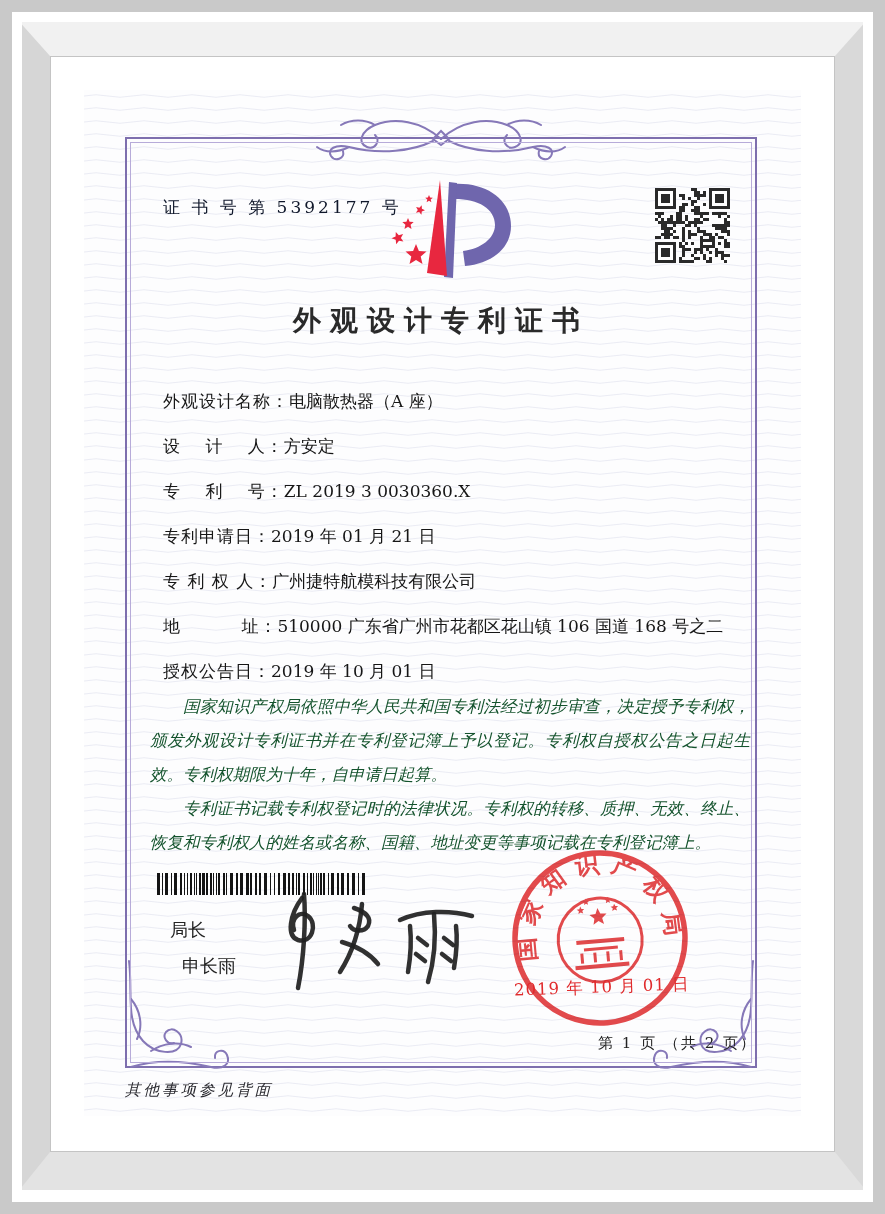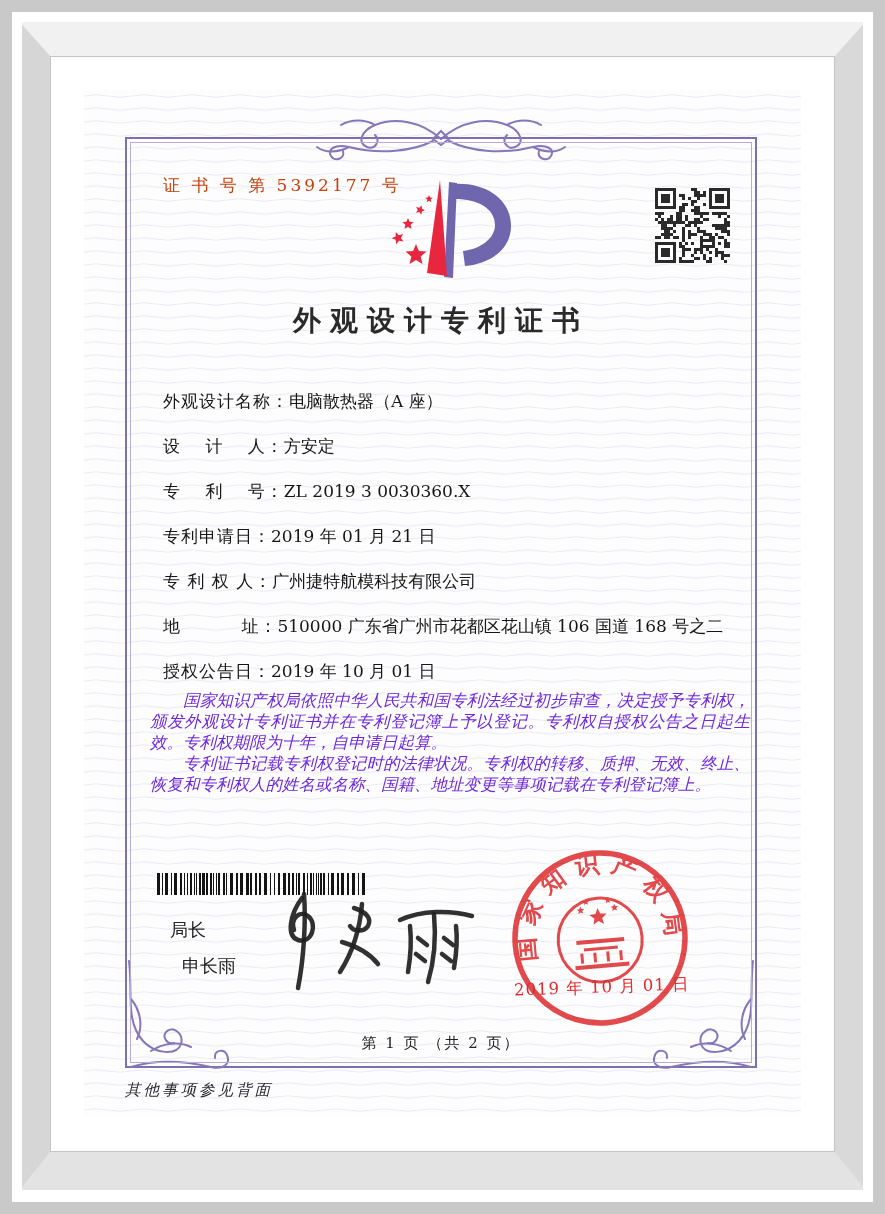--- a/index.html
+++ b/index.html
@@ -23,42 +23,42 @@
   .inner-frame{position:absolute;left:41px;top:47px;width:632px;height:931px;
     box-sizing:border-box;border:2.5px solid #7e6fae;}
   .inner-frame::after{content:"";position:absolute;inset:3px;border:1px solid #b7abd9;}
   .ornament{position:absolute;pointer-events:none;}
   .ornament path{fill:none;stroke:#8678b8;stroke-width:2;stroke-linecap:round;}
   .orn-top{left:50%;top:-30px;transform:translateX(-50%);}
   .orn-bl{left:-6px;bottom:-8px;}
   .orn-br{right:-6px;bottom:-8px;transform:scaleX(-1);}
   
   .abs{position:absolute;}
-  .cert-no{left:79px;top:84px;font-size:17px;letter-spacing:3px;color:#c2410c;}
+  .cert-no{left:79px;top:106px;font-size:17px;letter-spacing:3px;color:#0f172a;}
   .logo-box{left:299px;top:84px;width:150px;height:122px;}
   .qr-box{left:571px;top:98px;width:75px;height:75px;}
   .title{left:41px;top:212px;width:632px;text-align:center;
     font-size:28px;font-weight:bold;letter-spacing:9px;color:#2a2a2a;}
   .frow{position:absolute;left:79px;width:566px;font-size:17px;color:#161616;
     white-space:nowrap;}
   .frow .lab{letter-spacing:1px;}
   .grant2{position:absolute;left:287px;top:0;}
-  .para{left:66px;width:600px;font-size:16.5px;line-height:21px;color:#6d28d9;
+  .para{left:66px;width:600px;font-size:16.5px;line-height:34px;color:#14532d;
     font-style:italic;text-align:justify;}
   .para p{margin:0;text-indent:2em;}
   .barcode{left:73px;top:783px;width:212px;height:24px;}
   .sig-title{left:86px;top:828px;font-size:18px;color:#222;font-family:"DejaVu Sans","Liberation Sans",sans-serif;text-align:center;}
   .sig-name{left:86px;top:864px;font-size:18px;color:#222;font-family:"DejaVu Sans","Liberation Sans",sans-serif;margin-left:12px;}
   .sig-script{left:188px;top:796px;width:210px;height:110px;}
   .sig-script path{fill:none;stroke:#1f1f1f;stroke-width:4.5;stroke-linecap:round;opacity:.92;}
   .seal{left:421px;top:753px;width:190px;height:190px;mix-blend-mode:multiply;
     transform:rotate(-5deg);opacity:.92;}
   .seal-date{left:430px;top:886px;width:200px;font-size:16.5px;letter-spacing:1px;
     color:#e02a2c;transform:rotate(-2deg);}
-  .page-num{left:41px;top:944px;width:632px;text-align:center;font-size:15px;
+  .page-num{left:41px;top:944px;width:632px;text-align:right;font-size:15px;
     letter-spacing:2px;color:#222;}
   .back-note{left:41px;top:990px;width:632px;text-align:left;font-size:15.5px;
     letter-spacing:3px;color:#2a2a30;font-style:italic;}
 </style>
 </head>
 <body>
 
 <div class="stage">
 
   <div class="frame-outer"></div>

